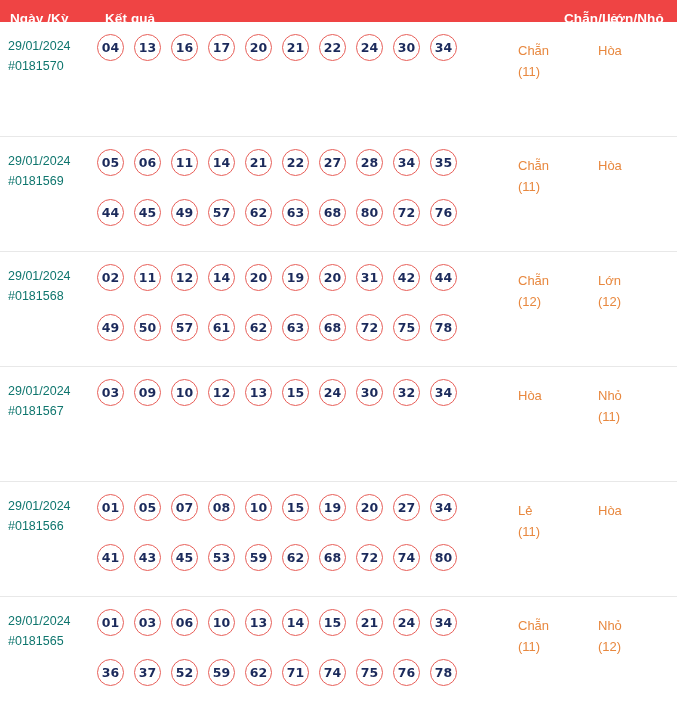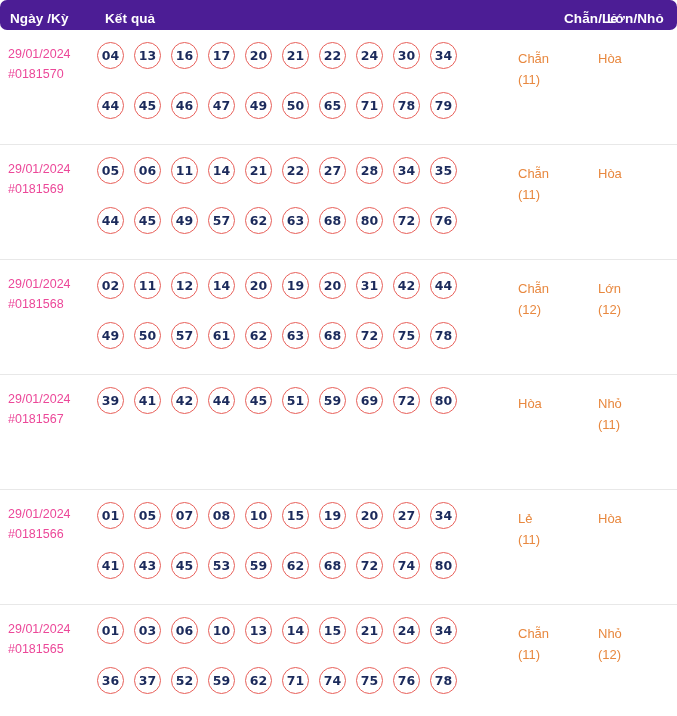--- a/index.html
+++ b/index.html
@@ -13,24 +13,23 @@
     font-family: "Liberation Sans", sans-serif;
     overflow: hidden;
   }
   .results-table {
     width: 677px;
     background: #ffffff;
   }
   
   .table-header {
     position: relative;
-    height: 30px;
-    background: #4c1d95;
+    height: 22px;
+    background: #ef4444;
     color: #ffffff;
-    border-radius: 7px;
   }
   .th {
     position: absolute;
     top: 11px;
     font-size: 13.5px;
     font-weight: bold;
     color: #ffffff;
     white-space: nowrap;
     letter-spacing: 0.1px;
   }
@@ -46,21 +45,21 @@
     border-bottom: 1px solid #e8e8e8;
     box-sizing: border-box;
   }
   .row:last-child { border-bottom: none; }
 
   .cell-date {
     position: absolute;
     left: 8px;
     top: 14px;
     width: 84px;
-    color: #ec4899;
+    color: #0f766e;
     font-size: 12.5px;
     line-height: 20px;
     font-family: "Liberation Sans", sans-serif;
   }
   .cell-date .kyno { display: block; }
 
   .cell-results {
     position: absolute;
     left: 97px;
     top: 12px;
@@ -113,21 +112,20 @@
     <span class="th th-res">Kết quả</span>
     <span class="th th-oe">Chẵn/Lẻ</span>
     <span class="th th-bs">Lớn/Nhỏ</span>
   </div>
 
   <div id="rows-container">
       <div class="row">
         <div class="cell-date"><span>29/01/2024</span><span class="kyno">#0181570</span></div>
         <div class="cell-results">
           <span class="ball-line"><span class="ball">04</span><span class="ball">13</span><span class="ball">16</span><span class="ball">17</span><span class="ball">20</span><span class="ball">21</span><span class="ball">22</span><span class="ball">24</span><span class="ball">30</span><span class="ball">34</span></span>
-          <span class="ball-line"><span class="ball">44</span><span class="ball">45</span><span class="ball">46</span><span class="ball">47</span><span class="ball">49</span><span class="ball">50</span><span class="ball">65</span><span class="ball">71</span><span class="ball">78</span><span class="ball">79</span></span>
         </div>
         <div class="cell-oe"><span>Chẵn</span><span class="cnt">(11)</span></div>
         <div class="cell-bs"><span>Hòa</span></div>
       </div>
       <div class="row">
         <div class="cell-date"><span>29/01/2024</span><span class="kyno">#0181569</span></div>
         <div class="cell-results">
           <span class="ball-line"><span class="ball">05</span><span class="ball">06</span><span class="ball">11</span><span class="ball">14</span><span class="ball">21</span><span class="ball">22</span><span class="ball">27</span><span class="ball">28</span><span class="ball">34</span><span class="ball">35</span></span>
           <span class="ball-line"><span class="ball">44</span><span class="ball">45</span><span class="ball">49</span><span class="ball">57</span><span class="ball">62</span><span class="ball">63</span><span class="ball">68</span><span class="ball">80</span><span class="ball">72</span><span class="ball">76</span></span>
         </div>
@@ -139,21 +137,21 @@
         <div class="cell-results">
           <span class="ball-line"><span class="ball">02</span><span class="ball">11</span><span class="ball">12</span><span class="ball">14</span><span class="ball">20</span><span class="ball">19</span><span class="ball">20</span><span class="ball">31</span><span class="ball">42</span><span class="ball">44</span></span>
           <span class="ball-line"><span class="ball">49</span><span class="ball">50</span><span class="ball">57</span><span class="ball">61</span><span class="ball">62</span><span class="ball">63</span><span class="ball">68</span><span class="ball">72</span><span class="ball">75</span><span class="ball">78</span></span>
         </div>
         <div class="cell-oe"><span>Chẵn</span><span class="cnt">(12)</span></div>
         <div class="cell-bs"><span>Lớn</span><span class="cnt">(12)</span></div>
       </div>
       <div class="row">
         <div class="cell-date"><span>29/01/2024</span><span class="kyno">#0181567</span></div>
         <div class="cell-results">
-          <span class="ball-line"><span class="ball">39</span><span class="ball">41</span><span class="ball">42</span><span class="ball">44</span><span class="ball">45</span><span class="ball">51</span><span class="ball">59</span><span class="ball">69</span><span class="ball">72</span><span class="ball">80</span></span>
+          <span class="ball-line"><span class="ball">03</span><span class="ball">09</span><span class="ball">10</span><span class="ball">12</span><span class="ball">13</span><span class="ball">15</span><span class="ball">24</span><span class="ball">30</span><span class="ball">32</span><span class="ball">34</span></span>
         </div>
         <div class="cell-oe"><span>Hòa</span></div>
         <div class="cell-bs"><span>Nhỏ</span><span class="cnt">(11)</span></div>
       </div>
       <div class="row">
         <div class="cell-date"><span>29/01/2024</span><span class="kyno">#0181566</span></div>
         <div class="cell-results">
           <span class="ball-line"><span class="ball">01</span><span class="ball">05</span><span class="ball">07</span><span class="ball">08</span><span class="ball">10</span><span class="ball">15</span><span class="ball">19</span><span class="ball">20</span><span class="ball">27</span><span class="ball">34</span></span>
           <span class="ball-line"><span class="ball">41</span><span class="ball">43</span><span class="ball">45</span><span class="ball">53</span><span class="ball">59</span><span class="ball">62</span><span class="ball">68</span><span class="ball">72</span><span class="ball">74</span><span class="ball">80</span></span>
         </div>

